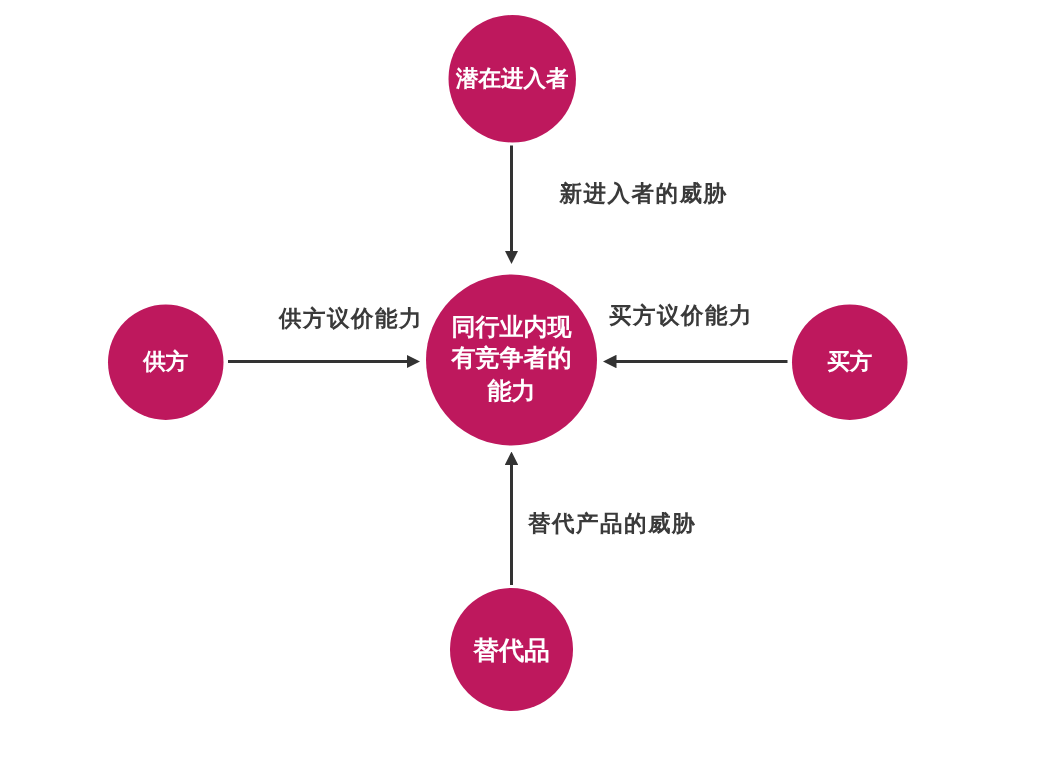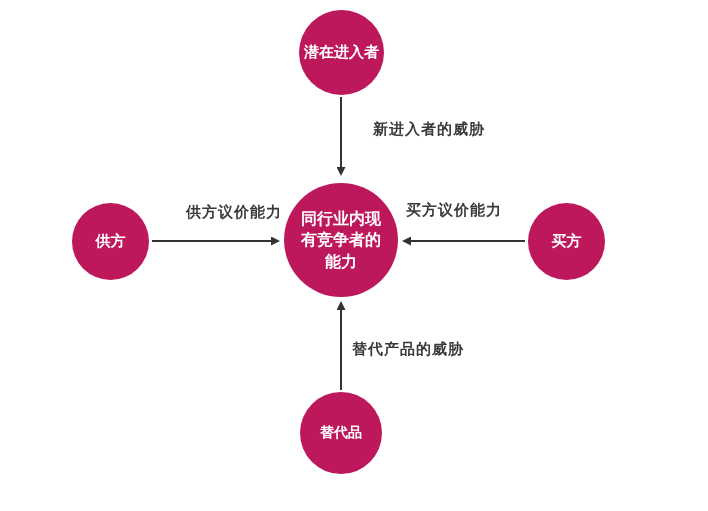--- a/index.html
+++ b/index.html
@@ -33,21 +33,21 @@
     align-items: center;
     justify-content: center;
     text-align: right;
     font-weight: bold;
     box-sizing: border-box;
   }
   .node-top    { left: 299px; top: 10px;  width: 85px;  height: 85px;  font-size: 15px; }
   .node-center { left: 284px; top: 183px; width: 114px; height: 114px; font-size: 16px; line-height: 1.35; }
   .node-left   { left: 72px;  top: 203px; width: 77px;  height: 77px;  font-size: 15px; }
   .node-right  { left: 528px; top: 203px; width: 77px;  height: 77px;  font-size: 15px; font-family: Liberation Mono, monospace; }
-  .node-bottom { left: 300px; top: 392px; width: 82px;  height: 82px;  font-size: 14px; }
+  .node-bottom { left: 300px; top: 392px; width: 82px;  height: 82px;  font-size: 17px; }
   .edge-label {
     position: absolute;
     color: #3a3a3a;
     font-size: 15px;
     font-weight: 600;
     letter-spacing: 1px;
     white-space: nowrap;
   }
   .label-top-edge    { left: 357px; top: 120px; margin-left: 16px; }
   .label-left-edge   { left: 142px; top: 203px; margin-left: 44px; }

